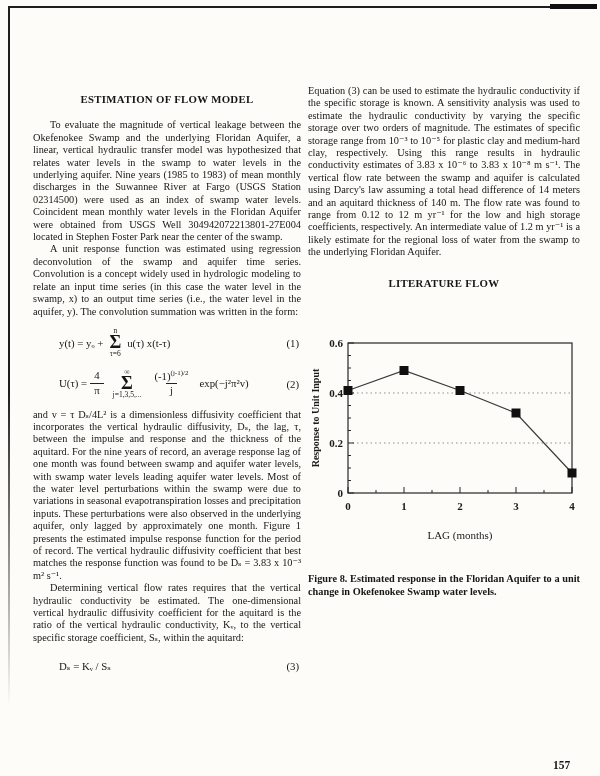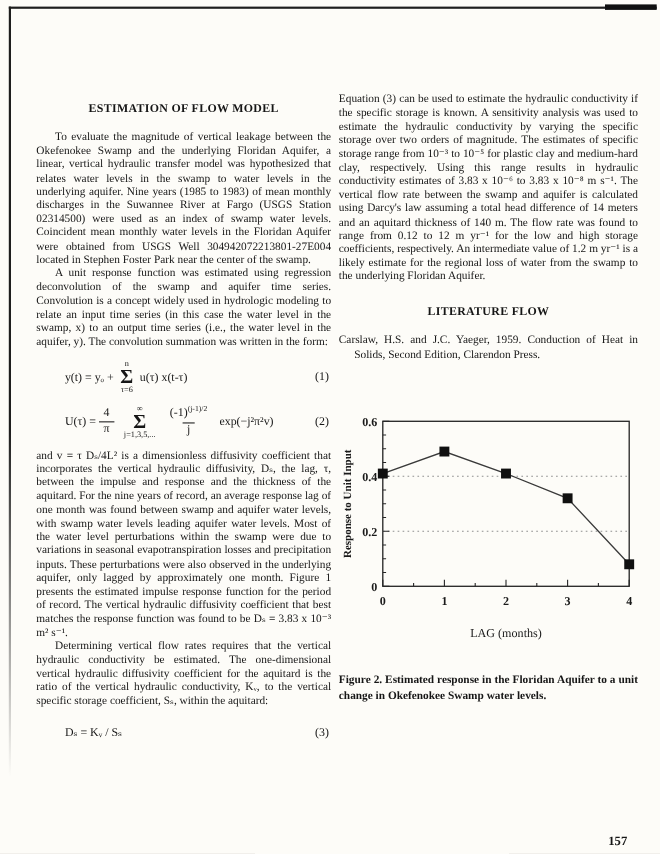--- a/index.html
+++ b/index.html
@@ -86,21 +86,20 @@
 
     <div class="equation">
       <span>Dₛ = Kᵥ / Sₛ</span>
       <span class="eq-num">(3)</span>
     </div>
   </div>
 
   <div class="col" id="col-right">
     <p class="noindent">Equation (3) can be used to estimate the hydraulic conductivity if the specific storage is known.  A sensitivity analysis was used to estimate the hydraulic conductivity by varying the specific storage over two orders of magnitude.  The estimates of specific storage range from 10⁻³ to 10⁻⁵ for plastic clay and medium-hard clay, respectively.  Using this range results in hydraulic conductivity estimates of 3.83 x 10⁻⁶ to 3.83 x 10⁻⁸ m s⁻¹.  The vertical flow rate between the swamp and aquifer is calculated using Darcy's law assuming a total head difference of 14 meters and an aquitard thickness of 140 m.  The flow rate was found to range from 0.12 to 12 m yr⁻¹ for the low and high storage coefficients, respectively.  An intermediate value of 1.2 m yr⁻¹ is a likely estimate for the regional loss of water from the swamp to the underlying Floridan Aquifer.</p>
     <div class="heading2">LITERATURE FLOW</div>
-    <p class="ref">Carslaw, H.S. and J.C. Yaeger, 1959.  Conduction of Heat in Solids, Second Edition, Clarendon Press.</p>
 
     <div class="figure-block">
       <svg id="fig1" width="272" height="225">
           <rect x="40" y="8" width="224" height="150" fill="none" stroke="#262626" stroke-width="1.2"></rect>
           <line x1="40" y1="108" x2="264" y2="108" stroke="#8f8f8f" stroke-width="1" stroke-dasharray="1.5,3"></line>
           <line x1="40" y1="57.999999999999986" x2="264" y2="57.999999999999986" stroke="#8f8f8f" stroke-width="1" stroke-dasharray="1.5,3"></line>
           <line x1="40" y1="158" x2="46" y2="158" stroke="#262626" stroke-width="1"></line>
           <line x1="40" y1="145.5" x2="43" y2="145.5" stroke="#262626" stroke-width="1"></line>
           <line x1="40" y1="133" x2="43" y2="133" stroke="#262626" stroke-width="1"></line>
           <line x1="40" y1="120.5" x2="43" y2="120.5" stroke="#262626" stroke-width="1"></line>
@@ -133,18 +132,18 @@
           <text x="264" y="175" text-anchor="middle" class="tick">4</text>
           <polyline points="40,55.5 96,35.5 152,55.5 208,78 264,138" fill="none" stroke="#3a3a3a" stroke-width="1.2"></polyline>
           <rect x="35.5" y="51" width="9" height="9" fill="#101010"></rect>
           <rect x="91.5" y="31" width="9" height="9" fill="#101010"></rect>
           <rect x="147.5" y="51" width="9" height="9" fill="#101010"></rect>
           <rect x="203.5" y="73.5" width="9" height="9" fill="#101010"></rect>
           <rect x="259.5" y="133.5" width="9" height="9" fill="#101010"></rect>
           <text x="152" y="204" text-anchor="middle" class="xlabel">LAG (months)</text>
           <text x="11" y="83" text-anchor="middle" class="ylabel" transform="rotate(-90 11 83)">Response to Unit Input</text>
         </svg>
-      <div class="fig-caption">Figure 2. Estimated response in the Floridan Aquifer to a unit change in Okefenokee Swamp water levels.</div>
+      <div class="fig-caption">Figure 8. Estimated response in the Floridan Aquifer to a unit change in Okefenokee Swamp water levels.</div>
     </div>
   </div>
 
   <div id="page-number">157</div>
 </div>
 
 </body></html>

